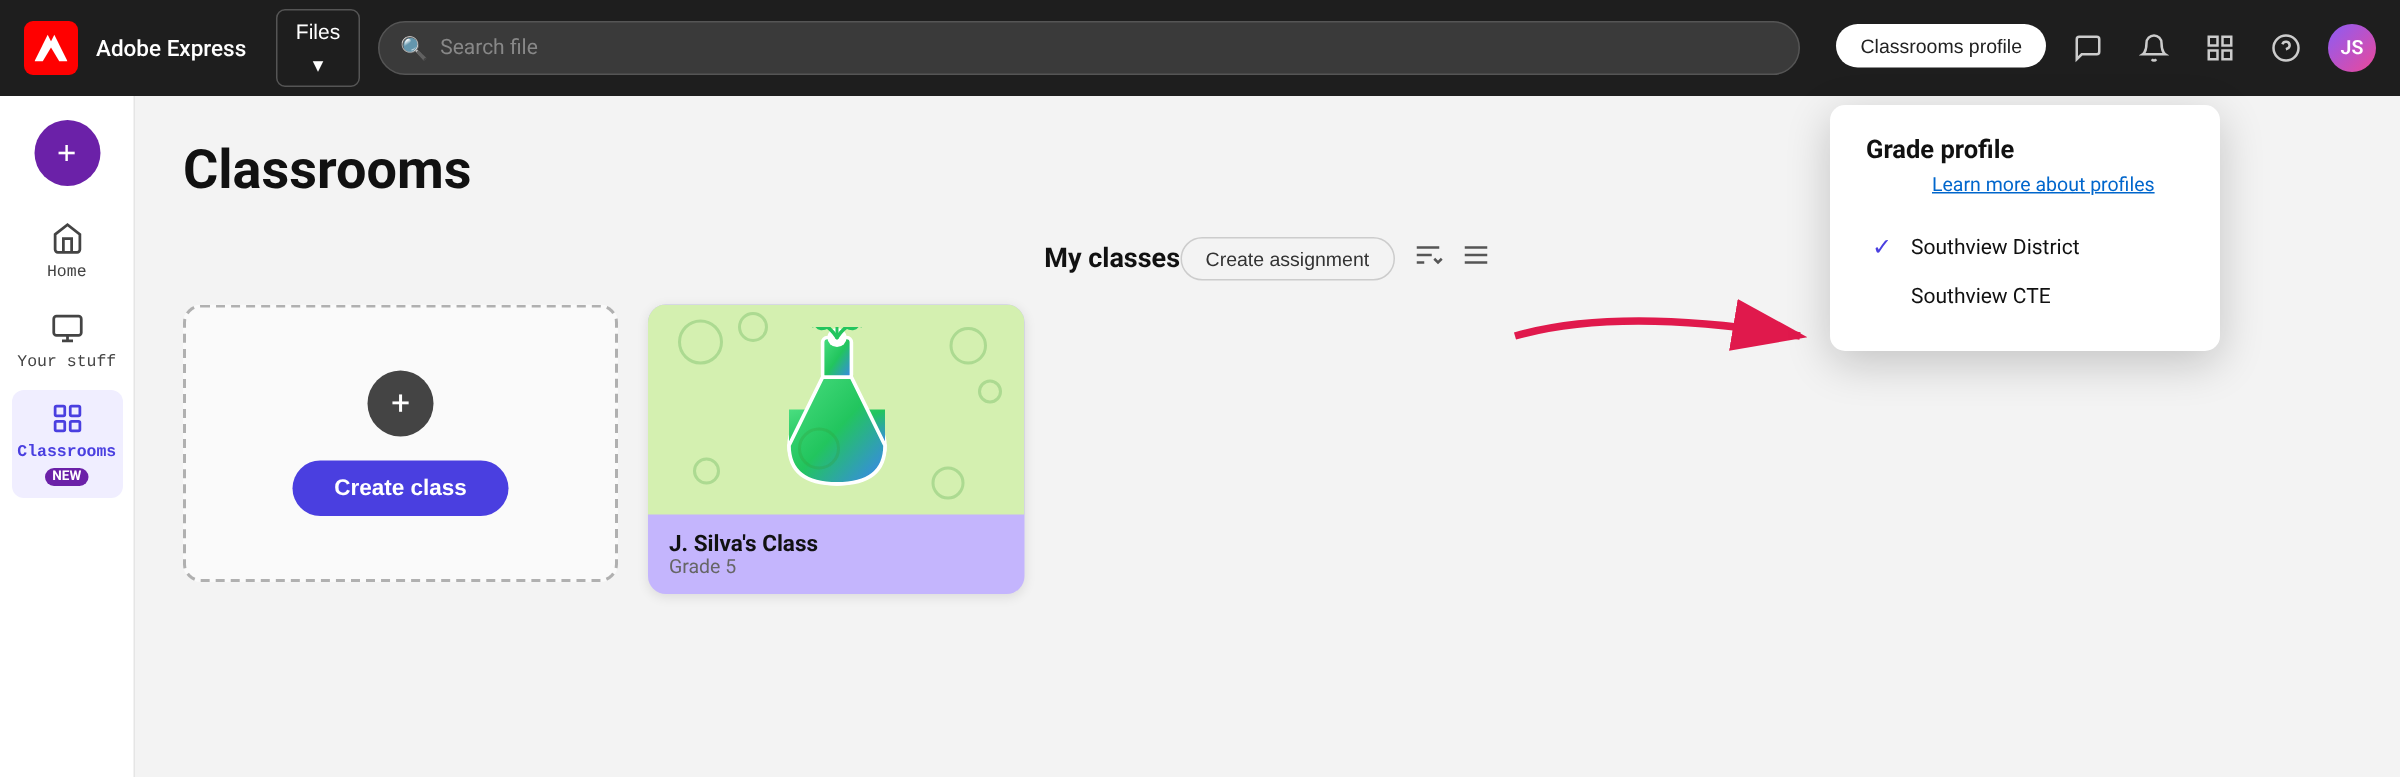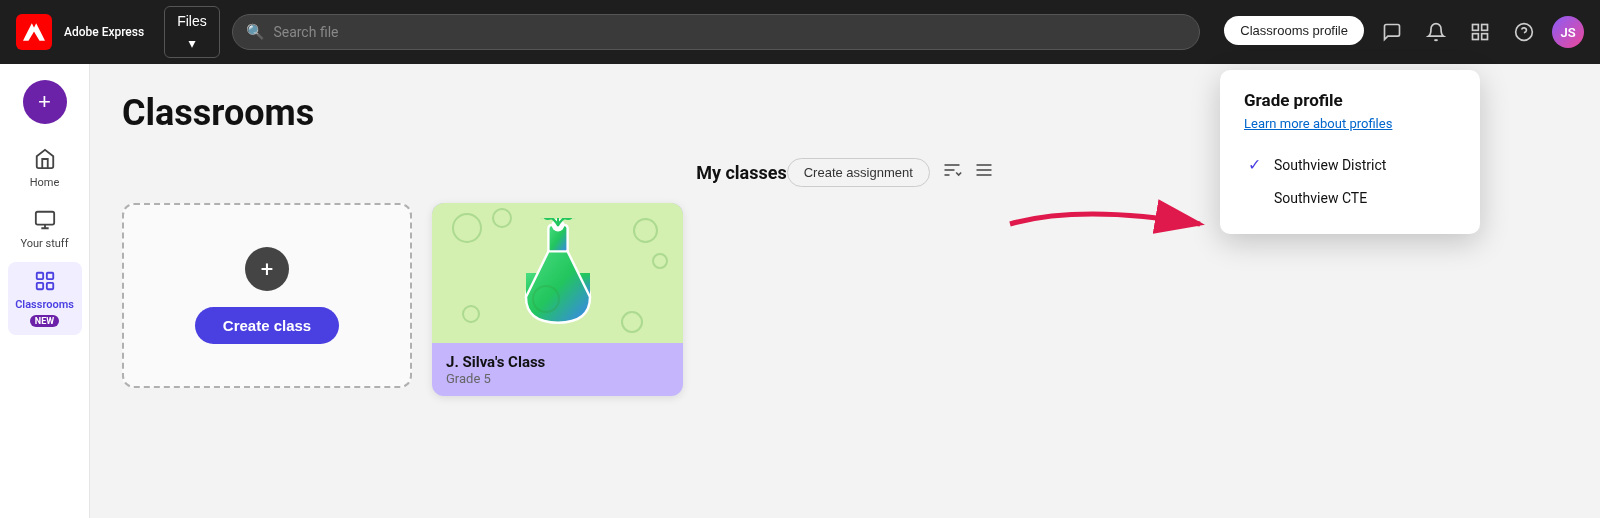--- a/index.html
+++ b/index.html
@@ -28,21 +28,21 @@
       background: #ff0000;
       border-radius: 6px;
       display: flex;
       align-items: center;
       justify-content: center;
       flex-shrink: 0;
     }
     .adobe-logo svg { width: 22px; height: 22px; }
     .app-name {
       color: #fff;
-      font-size: 12px;
+      font-size: 15px;
       font-weight: 500;
       margin-right: 8px;
       white-space: nowrap;
     }
     .files-dropdown {
       background: transparent;
       border: 1px solid #555;
       border-radius: 6px;
       color: #fff;
       padding: 6px 12px;
@@ -155,20 +155,21 @@
     .sidebar-item.active { background: #f0eeff; }
     .sidebar-icon {
       font-size: 20px;
       color: #444;
       line-height: 1;
     }
     .sidebar-label {
       font-size: 11px;
       color: #444;
       text-align: left;
+      font-family: Liberation Mono, monospace;
     }
     .new-badge {
       background: #6b21a8;
       color: #fff;
       font-size: 9px;
       font-weight: 700;
       padding: 1px 5px;
       border-radius: 8px;
       margin-top: 1px;
     }
@@ -306,20 +307,21 @@
       color: #111;
       margin-bottom: 6px;
     }
     .learn-more-link {
       font-size: 13px;
       color: #0066cc;
       text-decoration: underline;
       cursor: pointer;
       display: block;
       margin-bottom: 16px;
+      margin-left: 44px;
     }
     .profile-option {
       display: flex;
       align-items: center;
       gap: 8px;
       padding: 8px 4px;
       cursor: pointer;
       font-size: 14px;
       color: #111;
       border-radius: 6px;

